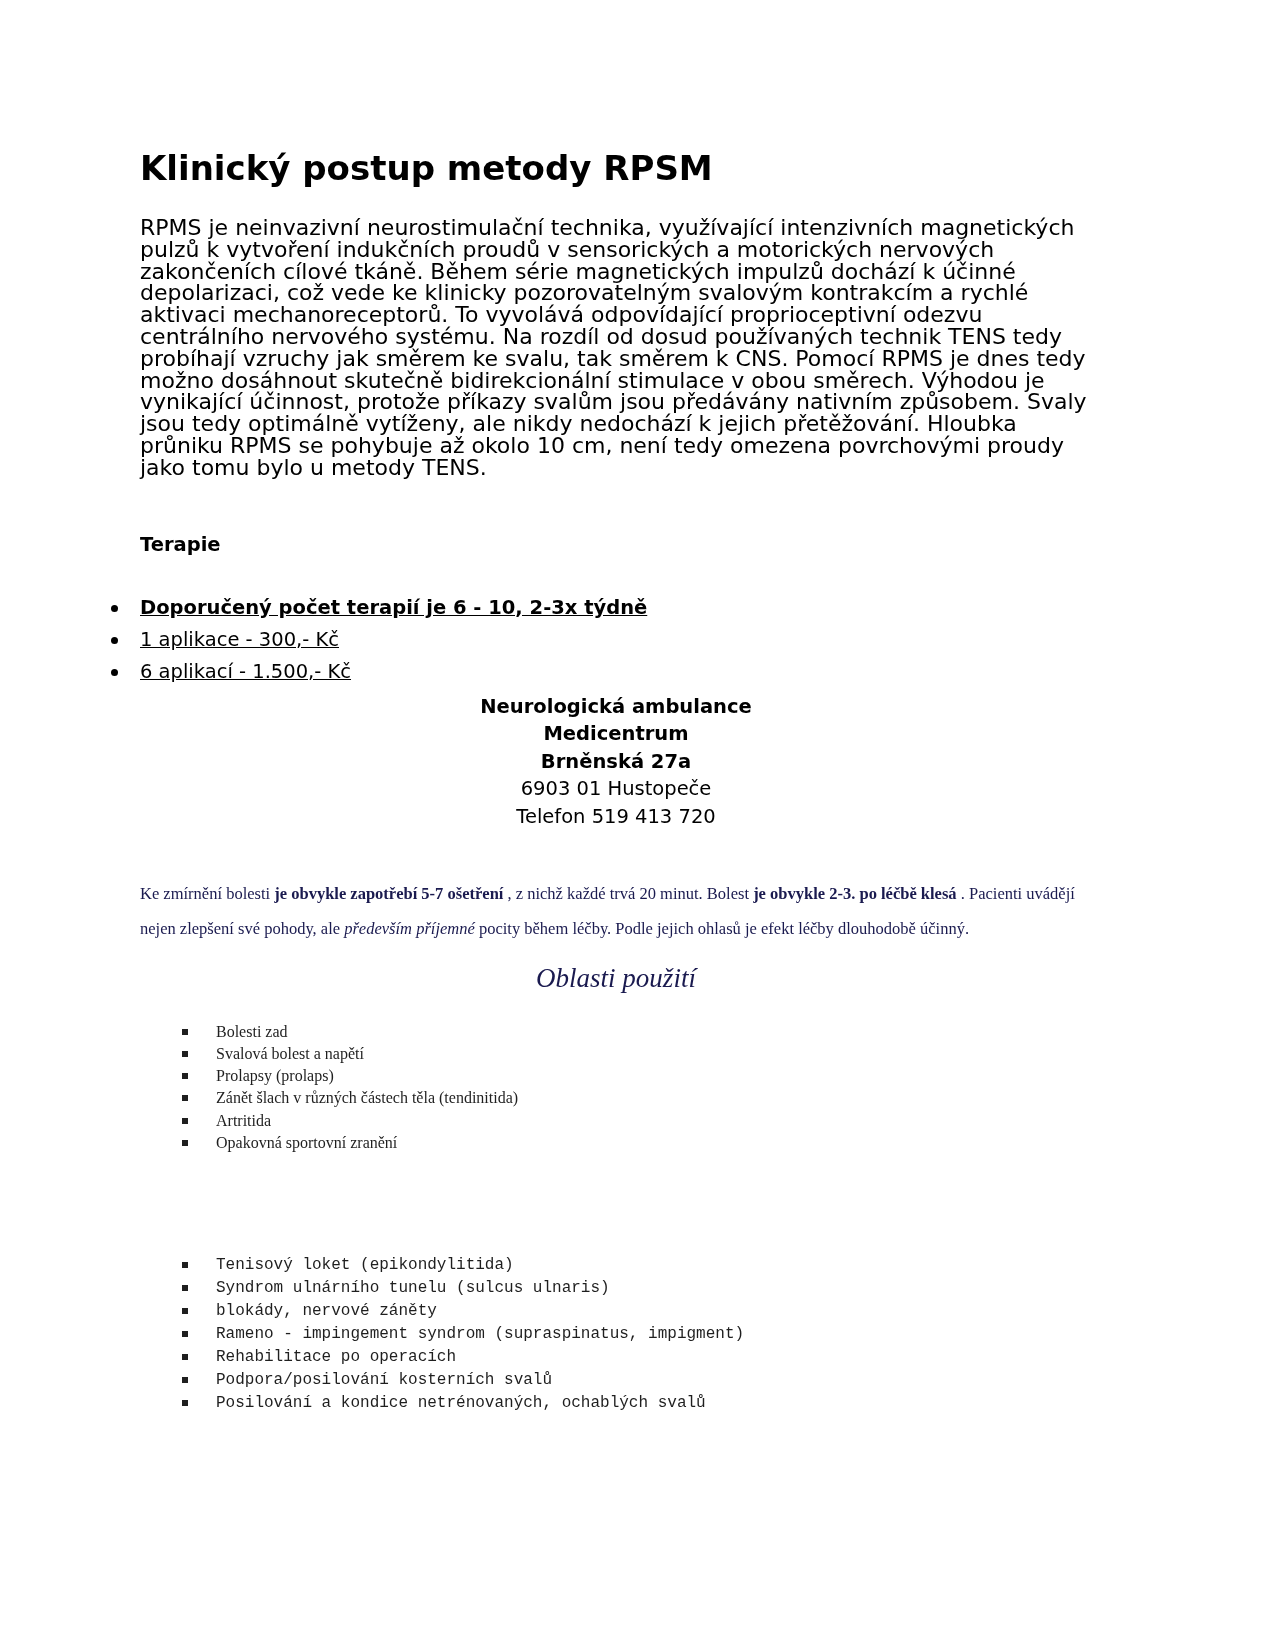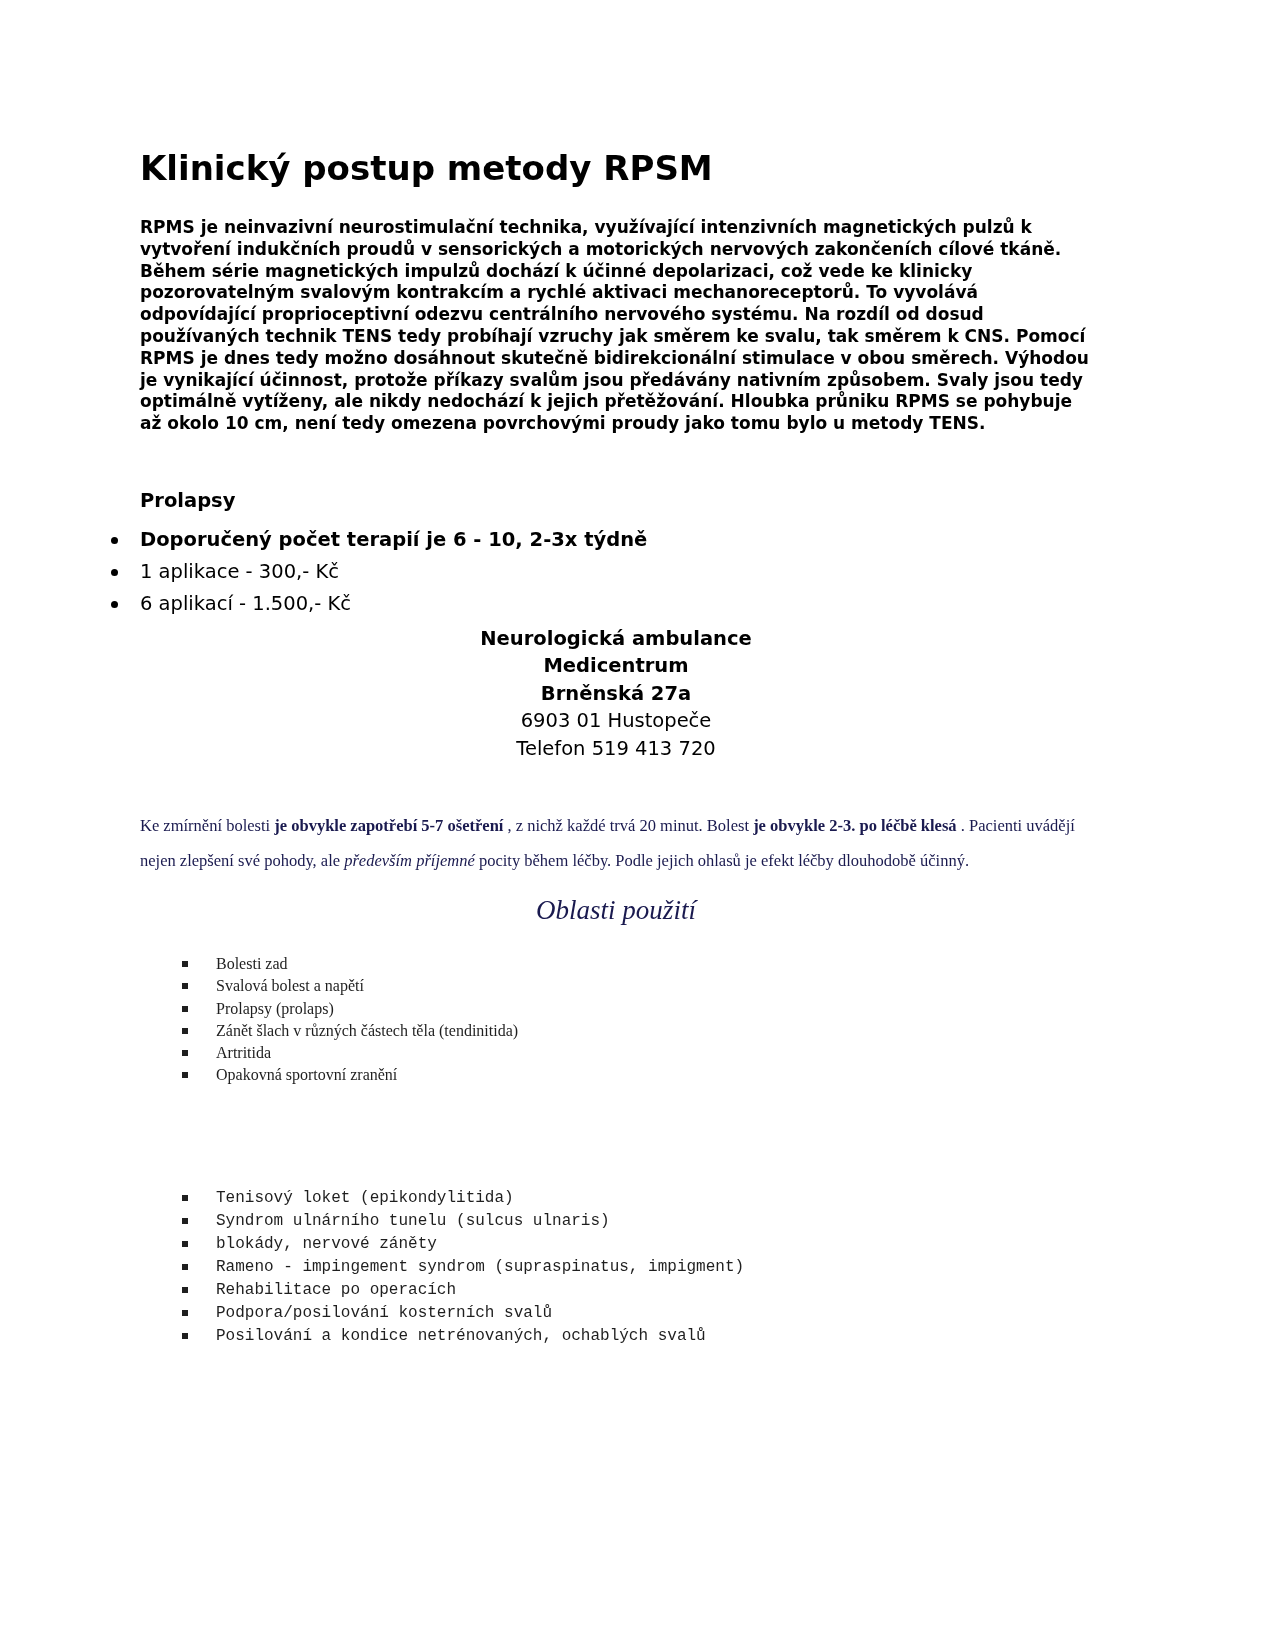--- a/index.html
+++ b/index.html
@@ -27,33 +27,33 @@
   }
   .doc-title {
     font-size: 34px;
     font-weight: 700;
     line-height: 44px;
     margin: 0;
     letter-spacing: 0px;
   }
   .intro {
     margin: 27px 0 16px 0;
-    font-size: 17px;
+    font-size: 22px;
     line-height: 21.8px;
-    font-weight: bold;
   }
   .therapy-heading {
     margin: 54px 0 0 0;
     font-size: 19.5px;
     font-weight: 700;
   }
   ul.therapy-list {
     list-style: none;
-    margin: 12px 0 0 0;
+    margin: 36px 0 0 0;
     padding: 0;
+    text-decoration: underline;
   }
   ul.therapy-list li {
     position: relative;
     font-size: 19.5px;
     line-height: 32px;
   }
   ul.therapy-list li::before {
     content: "";
     position: absolute;
     left: -29px;
@@ -118,21 +118,21 @@
 </head>
 <body>
 
 <div class="page">
   <div class="content">
 
     <h1 class="doc-title">Klinický postup metody RPSM</h1>
 
     <p class="intro">RPMS je neinvazivní neurostimulační technika, využívající intenzivních magnetických pulzů k vytvoření indukčních proudů v sensorických a motorických nervových zakončeních cílové tkáně. Během série magnetických impulzů dochází k účinné depolarizaci, což vede ke klinicky pozorovatelným svalovým kontrakcím a rychlé aktivaci mechanoreceptorů. To vyvolává odpovídající proprioceptivní odezvu centrálního nervového systému. Na rozdíl od dosud používaných technik TENS tedy probíhají vzruchy jak směrem ke svalu, tak směrem k CNS. Pomocí RPMS je dnes tedy možno dosáhnout skutečně bidirekcionální stimulace v obou směrech. Výhodou je vynikající účinnost, protože příkazy svalům jsou předávány nativním způsobem. Svaly jsou tedy optimálně vytíženy, ale nikdy nedochází k jejich přetěžování. Hloubka průniku RPMS se pohybuje až okolo 10 cm, není tedy omezena povrchovými proudy jako tomu bylo u metody TENS.</p>
 
-    <h2 class="therapy-heading">Prolapsy</h2>
+    <h2 class="therapy-heading">Terapie</h2>
 
     <ul class="therapy-list">
       <li class="bold">Doporučený počet terapií je 6 - 10, 2-3x týdně</li>
       <li>1 aplikace - 300,- Kč</li>
       <li>6 aplikací - 1.500,- Kč</li>
     </ul>
 
     <div class="clinic">
       <div class="b">Neurologická ambulance</div>
       <div class="b">Medicentrum</div>

